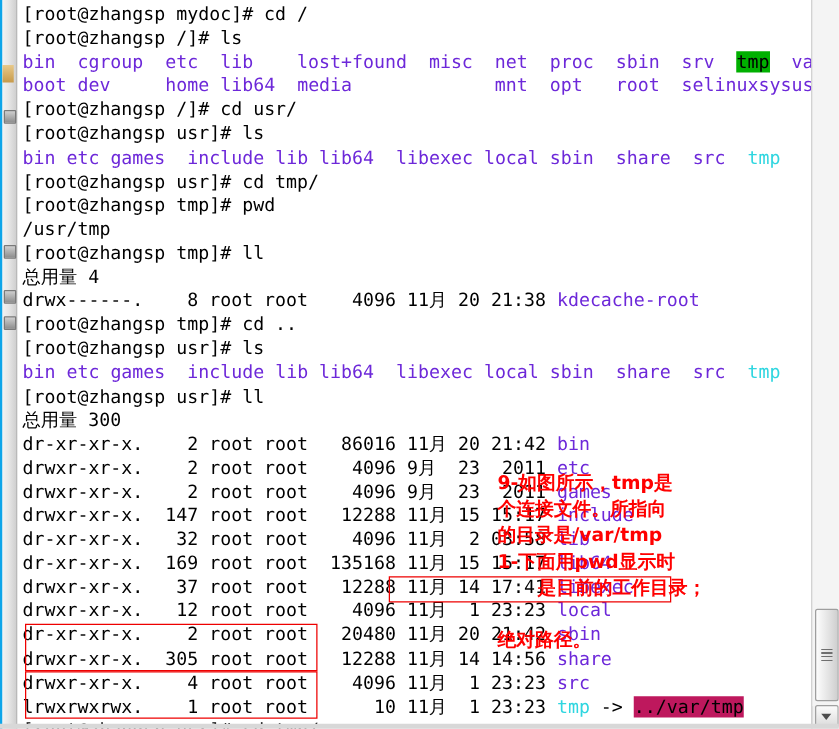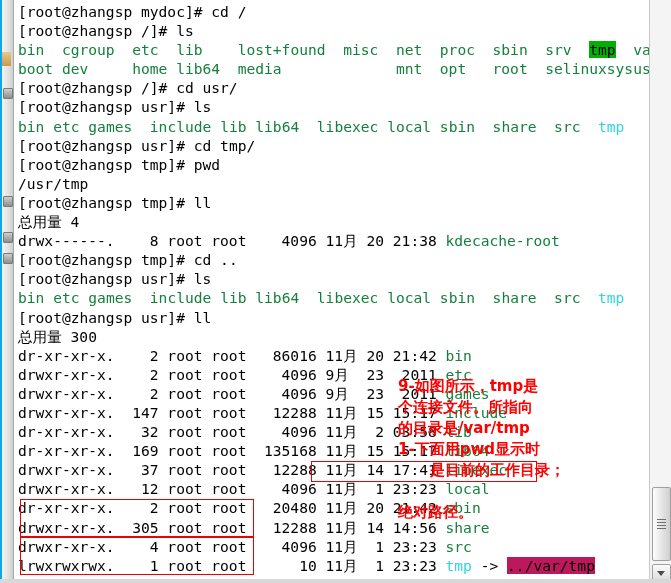--- a/index.html
+++ b/index.html
@@ -34,21 +34,21 @@
     background:#ffffff;overflow:hidden;
   }
   #screen{
     position:absolute;left:0;top:0;right:0;bottom:0;
     padding:2px 0 0 4px;
     font-size:14.6px;line-height:19.1px;
     color:#000000;white-space:pre;
     letter-spacing:0px;
   }
   .row{height:19.1px;white-space:pre;}
-  .dir{color:#15803d;}        
+  .dir{color:#6d28d9;}        
   .link{color:#2fd6e0;}       
   .hi{background:#00b000;color:#000000;}   
   .hi-link{background:#be185d;color:#000000;}
   
   #scrollbar{
     position:absolute;right:0;top:0;width:22px;height:583px;
     background:#f0f0f0;border-left:1px solid #c8c8c8;
     box-sizing:border-box;
   }
   #scroll-track{position:absolute;left:0;top:0;width:21px;bottom:18px;background:#f4f4f4;}

